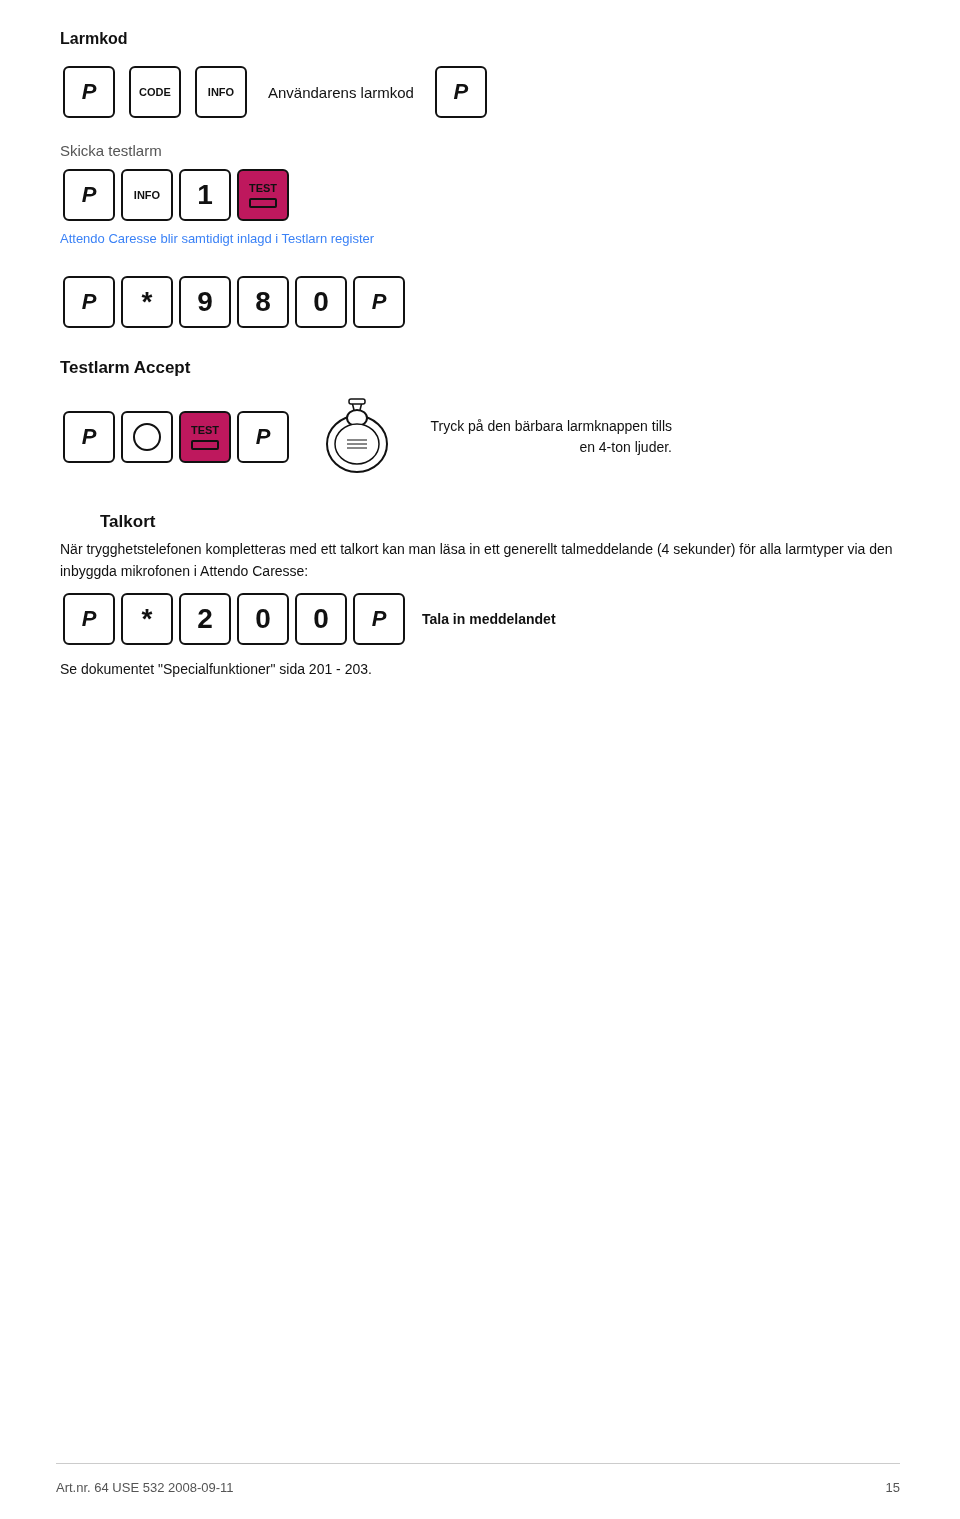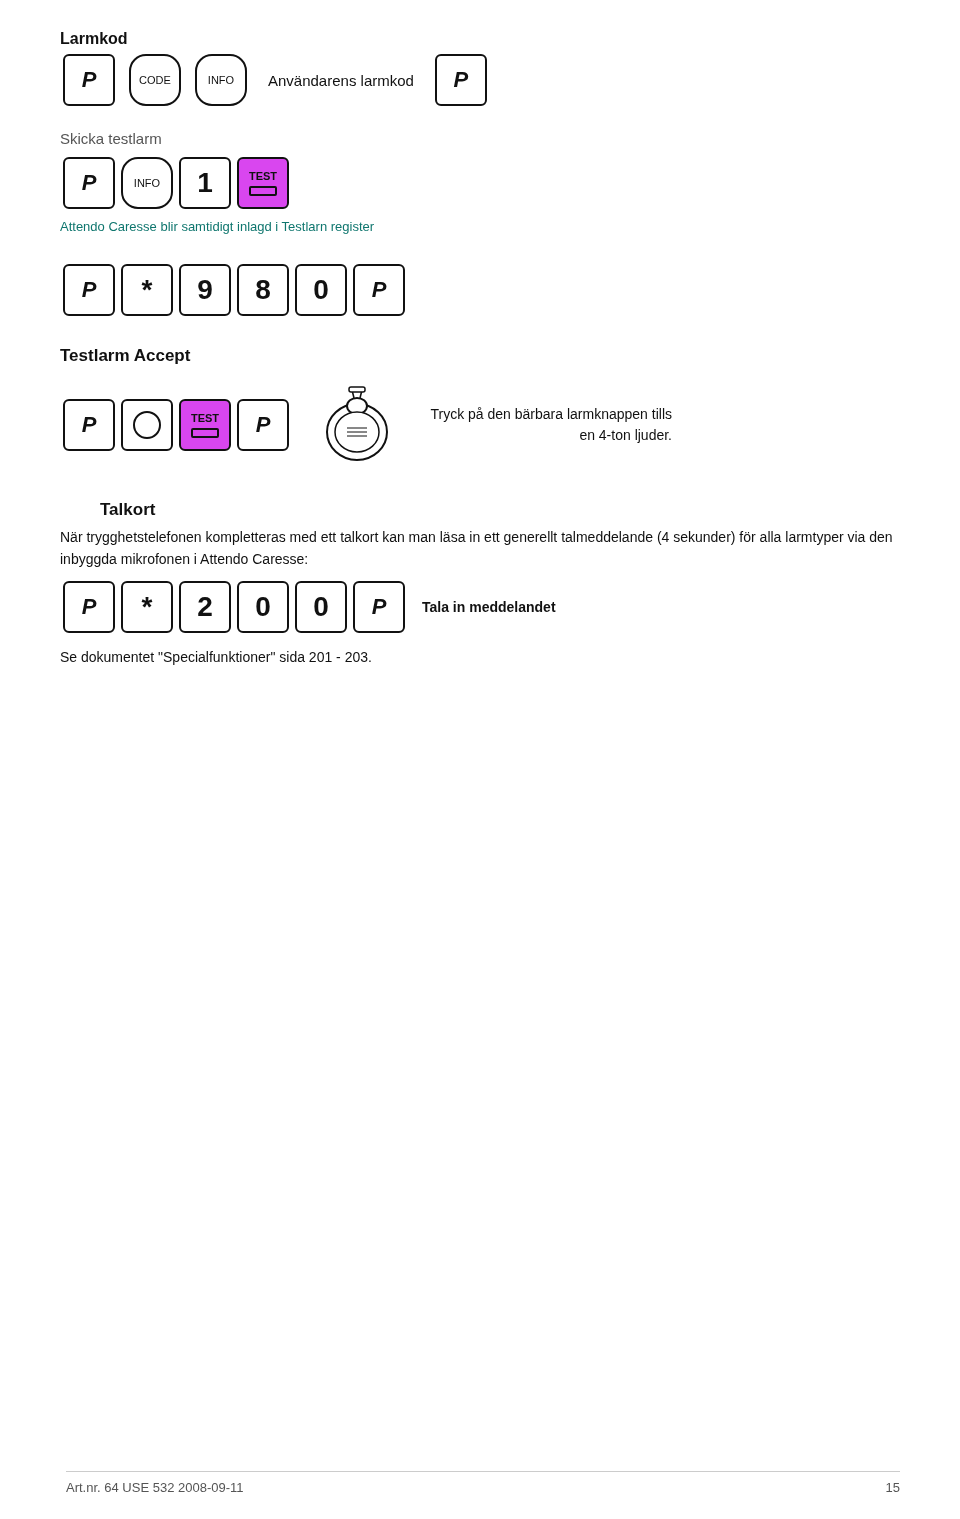--- a/index.html
+++ b/index.html
@@ -9,21 +9,21 @@
       width: 960px;
       min-height: 1519px;
       position: relative;
       padding: 30px 60px 60px 60px;
       color: #111;
     }
 
     .page-title {
       font-size: 16px;
       font-weight: bold;
-      margin-bottom: 6px;
+      margin-bottom: 18px;
       color: #111;
     }
 
     
     .key {
       display: inline-flex;
       align-items: center;
       justify-content: center;
       border: 2px solid #111;
       border-radius: 6px;
@@ -31,35 +31,35 @@
       font-weight: bold;
       color: #111;
       background: #fff;
       min-width: 52px;
       min-height: 52px;
       margin: 0 3px;
       vertical-align: middle;
       letter-spacing: 0;
     }
     .key-p { font-size: 22px; font-style: italic; }
-    .key-small { font-size: 11px; font-weight: normal; border-radius: 17px; }
+    .key-small { font-size: 11px; font-weight: bold; }
     .key-large-num { font-size: 28px; font-weight: bold; }
 
     .key-test {
       display: inline-flex;
       flex-direction: column;
       align-items: center;
       justify-content: center;
       border: 2px solid #111;
       border-radius: 6px;
       min-width: 52px;
       min-height: 52px;
       margin: 0 3px;
       vertical-align: middle;
-      background: #d946ef;
+      background: #be185d;
     }
     .key-test .test-label {
       font-size: 11px;
       font-weight: bold;
       color: #111;
       line-height: 1;
     }
     .key-test .test-rect {
       width: 28px;
       height: 10px;
@@ -152,50 +152,50 @@
       color: #111;
       max-width: 250px;
       line-height: 1.5;
       text-align: right;
     }
 
     
     .footer {
       position: absolute;
       bottom: 24px;
-      left: 66px;
+      left: 56px;
       right: 60px;
       display: flex;
       justify-content: space-between;
       align-items: center;
       font-size: 13px;
       color: #555;
       border-top: 1px solid #ccc;
-      padding-top: 8px;
+      padding-top: 16px;
     }
 
     .talkort-section {
       margin-top: 30px;
     }
 
     .lasning-label {
       font-size: 15px;
       color: #555;
       margin-bottom: 10px;
     }
 
     .testlarm-accept-title {
       font-size: 17px;
       font-weight: bold;
       margin-bottom: 14px;
     }
 
     .attendo-text {
       font-size: 13px;
-      color: #0f766e;
+      color: #3b82f6;
       margin-top: 8px;
       margin-bottom: 20px;
     }
 
     .tala-label {
       font-size: 14px;
       margin-left: 14px;
       vertical-align: middle;
       color: #111;
       font-weight: bold;

